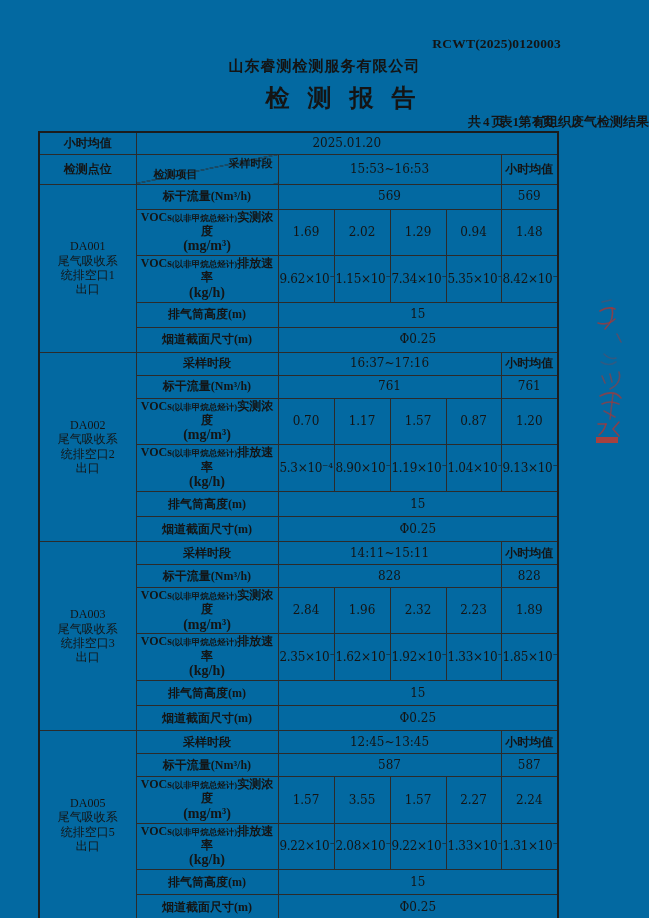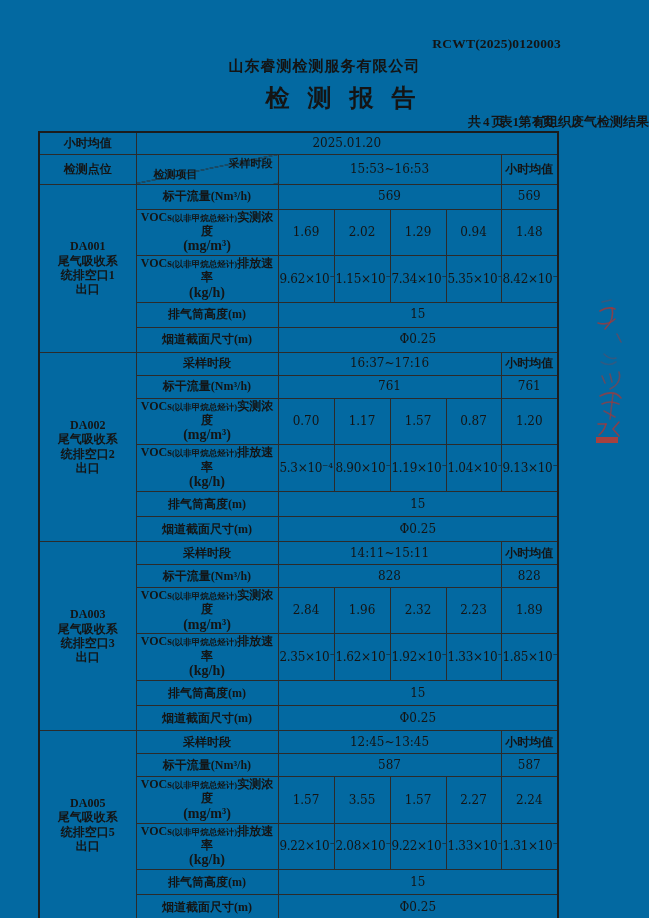--- a/index.html
+++ b/index.html
@@ -38,21 +38,21 @@
     border-collapse:collapse;table-layout:fixed;
     border:2px solid #1c1c1c;
   }
   table.report td{
     border:1px solid #2b2b2b;text-align:center;vertical-align:middle;
     padding:0 1px;font-size:12px;line-height:1.2;overflow:hidden;
   }
   td.zh{font-weight:bold;font-size:12px;}
   td.num{font-family:"DejaVu Serif","Liberation Serif",serif;font-size:12px;}
   td.num-sm{font-family:"DejaVu Serif","Liberation Serif",serif;font-size:10.5px;letter-spacing:-0.3px;}
-  td.point-cell{font-weight:bold;white-space:pre-line;font-size:12px;line-height:1.65;margin-top:40px;}
+  td.point-cell{font-weight:normal;white-space:pre-line;font-size:12px;line-height:1.65;margin-top:40px;}
   td.voc-label{font-size:10.5px;font-weight:bold;line-height:1.25;padding:1px 0;}
   .voc-small{font-size:8.5px;}
   .voc-unit{font-weight:bold;font-size:14px;}
   td.diag-cell{
     position:relative;padding:0;
     background:linear-gradient(to bottom right,
       transparent 0%,transparent 49.3%,#2b2b2b 49.3%,#2b2b2b 50.7%,
       transparent 50.7%,transparent 100%);
   }
   .diag-top{position:absolute;top:2px;right:5px;font-size:11px;font-weight:bold;}

